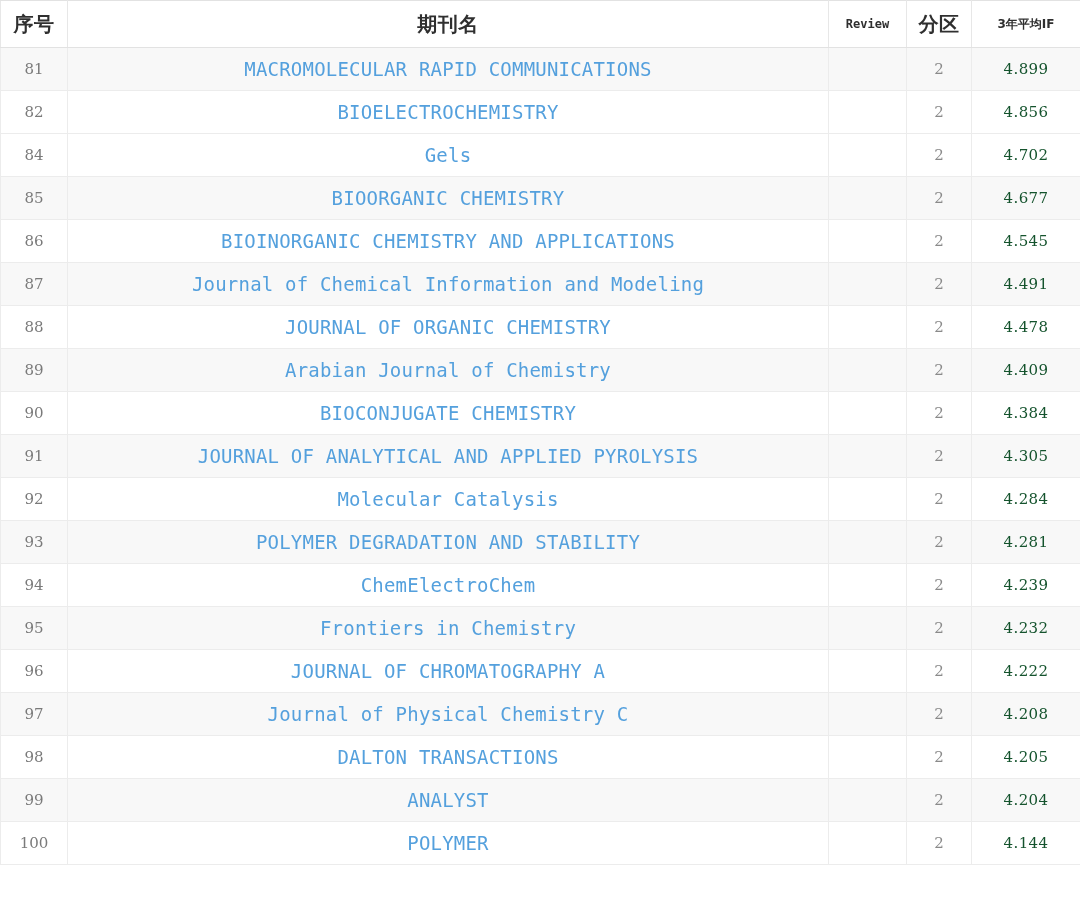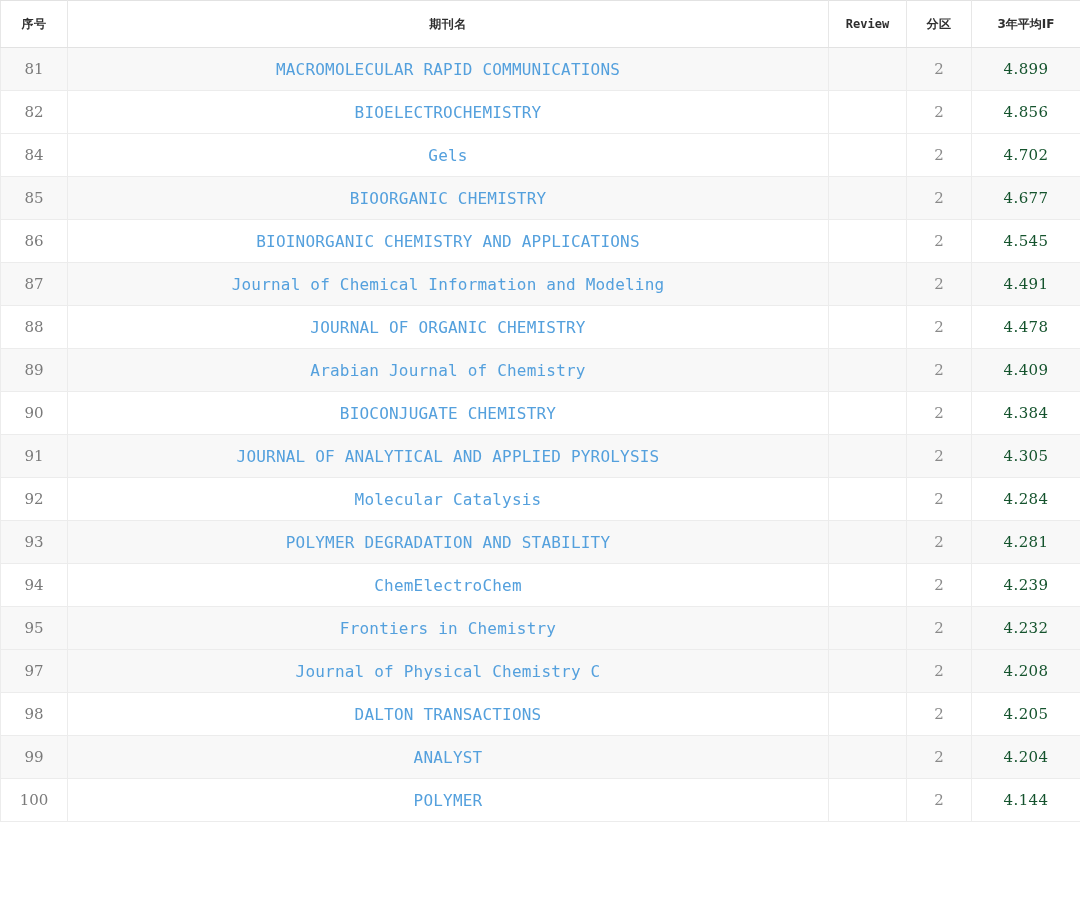--- a/index.html
+++ b/index.html
@@ -46,21 +46,21 @@
     font-weight: 700;
     font-size: 17px;
     background: #ffffff;
     border: 1px solid #e7e7e7;
     border-top: 1px solid #e2e2e2;
     border-bottom: 1px solid #e2e2e2;
     white-space: nowrap;
   }
   thead th.th-cjk {
     font-family: Liberation Mono, monospace;
-    font-size: 12px;
+    font-size: 20px;
     letter-spacing: 0.5px;
   }
   thead th.th-mono {
     font-family: "DejaVu Sans Mono", "Liberation Mono", monospace;
     font-size: 12px;
     letter-spacing: 0px;
   }
   thead th.th-if {
     font-family: "DejaVu Sans", "Liberation Sans", sans-serif;
     font-size: 12px;
@@ -87,21 +87,21 @@
 
   td.cell-rank {
     color: #7a7a7a;
     font-family: "DejaVu Serif", "Liberation Serif", serif;
     font-size: 15px;
     margin-left: 36px;
   }
   td.cell-name {
     color: #54a0dd;
     font-family: "DejaVu Sans Mono", "Liberation Mono", monospace;
-    font-size: 16px;
+    font-size: 19px;
     letter-spacing: 0.2px;
   }
   td.cell-review {
     color: #7a7a7a;
     font-family: "DejaVu Serif", "Liberation Serif", serif;
   }
   td.cell-zone {
     color: #8a8a8a;
     font-family: "DejaVu Serif", "Liberation Serif", serif;
     font-size: 15px;
@@ -226,20 +226,27 @@
           <td class="cell-zone">2</td>
           <td class="cell-if">4.239</td>
         </tr>
         <tr class="row-odd">
           <td class="cell-rank">95</td>
           <td class="cell-name">Frontiers in Chemistry</td>
           <td class="cell-review"></td>
           <td class="cell-zone">2</td>
           <td class="cell-if">4.232</td>
         </tr>
+        <tr class="row-even">
+          <td class="cell-rank">96</td>
+          <td class="cell-name">JOURNAL OF CHROMATOGRAPHY A</td>
+          <td class="cell-review"></td>
+          <td class="cell-zone">2</td>
+          <td class="cell-if">4.222</td>
+        </tr>
         <tr class="row-odd">
           <td class="cell-rank">97</td>
           <td class="cell-name">Journal of Physical Chemistry C</td>
           <td class="cell-review"></td>
           <td class="cell-zone">2</td>
           <td class="cell-if">4.208</td>
         </tr>
         <tr class="row-even">
           <td class="cell-rank">98</td>
           <td class="cell-name">DALTON TRANSACTIONS</td>

